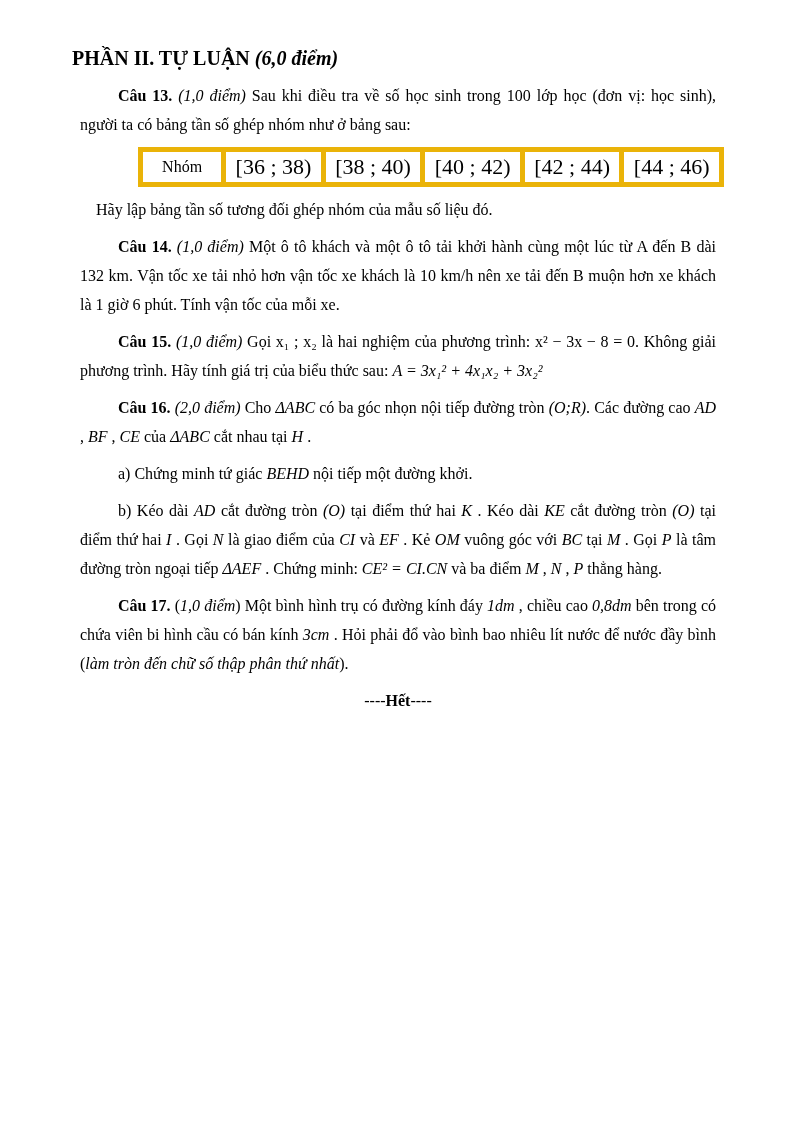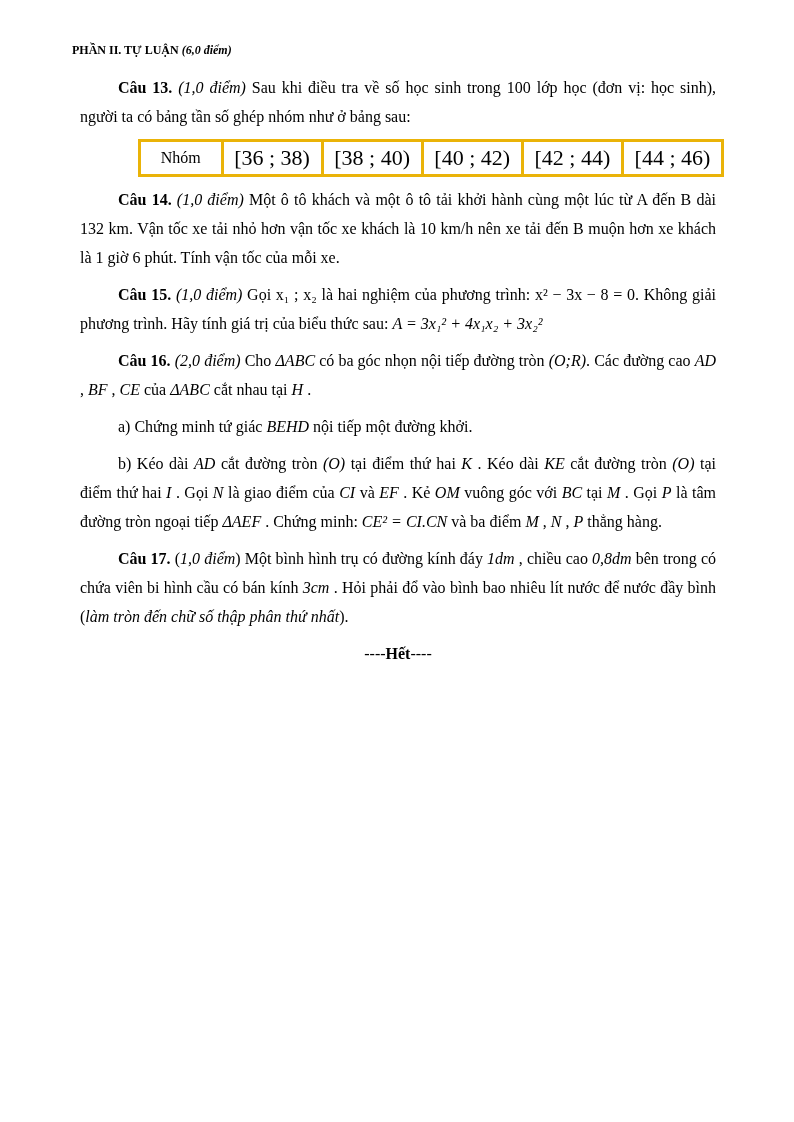--- a/index.html
+++ b/index.html
@@ -6,31 +6,31 @@
   body {
     width: 794px; height: 1122px;
     background: #ffffff;
     color: #000000;
     font-family: "Liberation Serif", "DejaVu Serif", serif;
     font-size: 16px;
     overflow: hidden;
   }
   .page { padding: 36px 70px 0 72px; }
   .heading {
-    font-size: 12px; font-weight: bold;
-    line-height: 29px; margin: 0 0 2px 0;
+    font-size: 20px; font-weight: bold;
+    line-height: 29px; margin: 8px 0 2px 0;
   }
   .para { text-align: justify; line-height: 29px; margin: 8px; }
   .indent { text-indent: 38px; }
   .small-indent { text-indent: 16px; }
   .b { font-weight: bold; }
   .i { font-style: italic; }
   .freq-table { border-collapse: collapse; margin: 6px 0 3px 66px; }
   .freq-table td {
-    border: 3px solid #eab308;
+    border: 5px solid #eab308;
     text-align: center; vertical-align: middle;
     padding: 0 4px; font-size: 16px;
   }
   .freq-table tr { height: 35px; }
   .freq-table .col-label { width: 72px; }
   .freq-table .col-val { width: 90px; }
   .freq-table .interval { font-size: 22px; }
   .footer { text-align: center; line-height: 29px; margin: 1px 0 0 0; }
 </style>
 </head>
@@ -48,20 +48,21 @@
         <td class="col-label">Nhóm</td>
         <td class="col-val interval">[36 ; 38)</td>
         <td class="col-val interval">[38 ; 40)</td>
         <td class="col-val interval">[40 ; 42)</td>
         <td class="col-val interval">[42 ; 44)</td>
         <td class="col-val interval">[44 ; 46)</td>
       </tr>
     </tbody>
   </table>
 
+  <p class="para small-indent">Hãy lập bảng tần số tương đối ghép nhóm của mẫu số liệu đó.</p>
 
   <p class="para indent"><span class="b">Câu 14. </span><span class="i">(1,0 điểm)</span><span>  Một ô tô khách và một ô tô tải khởi hành cùng một lúc từ A đến B dài 132 km. Vận tốc xe tải nhỏ hơn vận tốc xe khách là 10 km/h nên xe tải đến B muộn hơn xe khách là 1 giờ 6 phút. Tính vận tốc của mỗi xe.</span></p>
 
   <p class="para indent"><span class="b">Câu 15. </span><span class="i">(1,0 điểm) </span><span>Gọi x</span><span>₁</span><span> ; x</span><span>₂</span><span> là hai nghiệm của phương trình: x² − 3x − 8 = 0. Không giải phương trình. Hãy tính giá trị của biểu thức sau: </span><span class="i">A = 3x₁² + 4x₁x₂ + 3x₂²</span></p>
 
   <p class="para indent"><span class="b">Câu 16. </span><span class="i">(2,0 điểm) </span><span>Cho </span><span class="i">ΔABC</span><span> có ba góc nhọn nội tiếp đường tròn </span><span class="i">(O;R)</span><span>. Các đường cao </span><span class="i">AD</span><span> , </span><span class="i">BF</span><span> , </span><span class="i">CE</span><span> của </span><span class="i">ΔABC</span><span> cắt nhau tại </span><span class="i">H</span><span> .</span></p>
 
   <p class="para indent"><span>a) Chứng minh tứ giác </span><span class="i">BEHD</span><span> nội tiếp một đường khởi.</span></p>
 
   <p class="para indent"><span>b) Kéo dài </span><span class="i">AD</span><span> cắt đường tròn </span><span class="i">(O)</span><span> tại điểm thứ hai </span><span class="i">K</span><span> . Kéo dài </span><span class="i">KE</span><span> cắt đường tròn </span><span class="i">(O)</span><span> tại điểm thứ hai </span><span class="i">I</span><span> . Gọi </span><span class="i">N</span><span> là giao điểm của </span><span class="i">CI</span><span> và </span><span class="i">EF</span><span> . Kẻ </span><span class="i">OM</span><span> vuông góc với </span><span class="i">BC</span><span> tại </span><span class="i">M</span><span> . Gọi </span><span class="i">P</span><span> là tâm đường tròn ngoại tiếp </span><span class="i">ΔAEF</span><span> . Chứng minh: </span><span class="i">CE² = CI.CN</span><span> và ba điểm </span><span class="i">M</span><span> , </span><span class="i">N</span><span> , </span><span class="i">P</span><span> thẳng hàng.</span></p>

